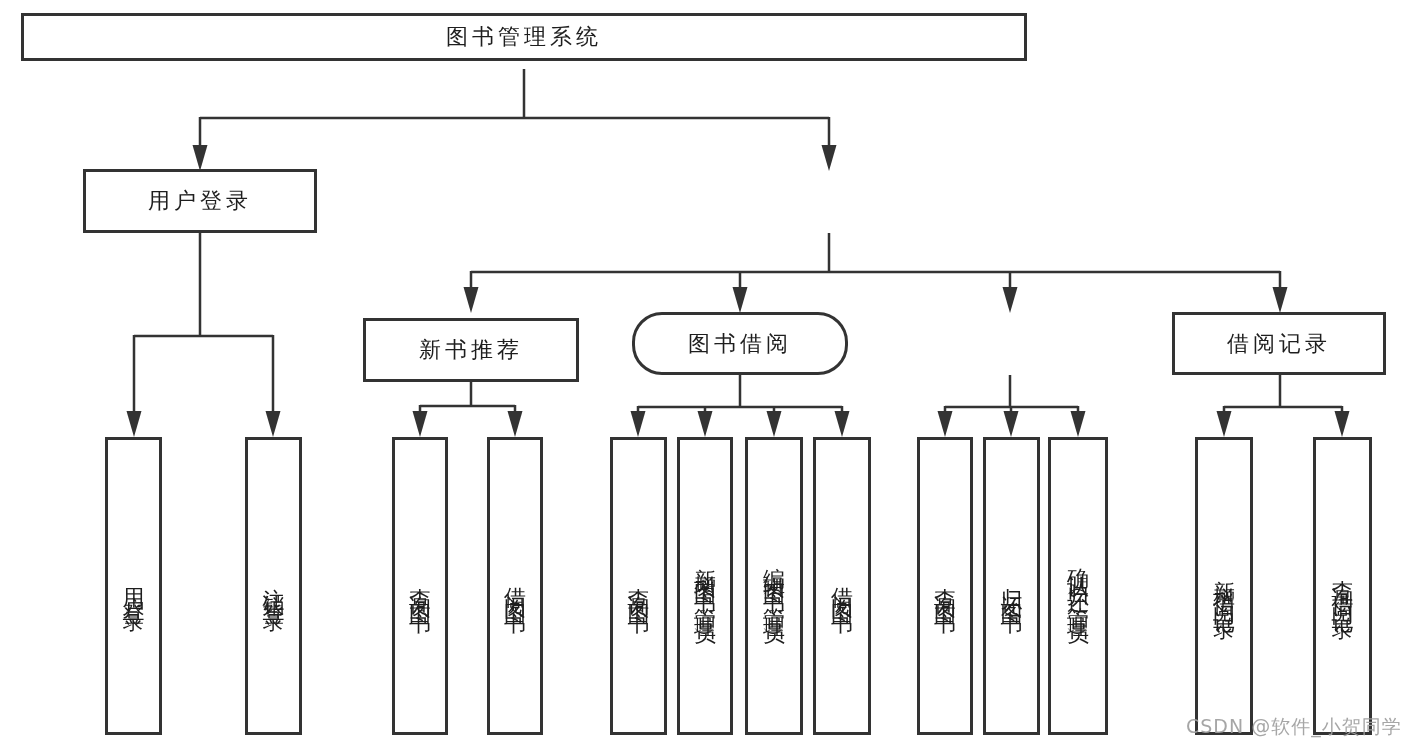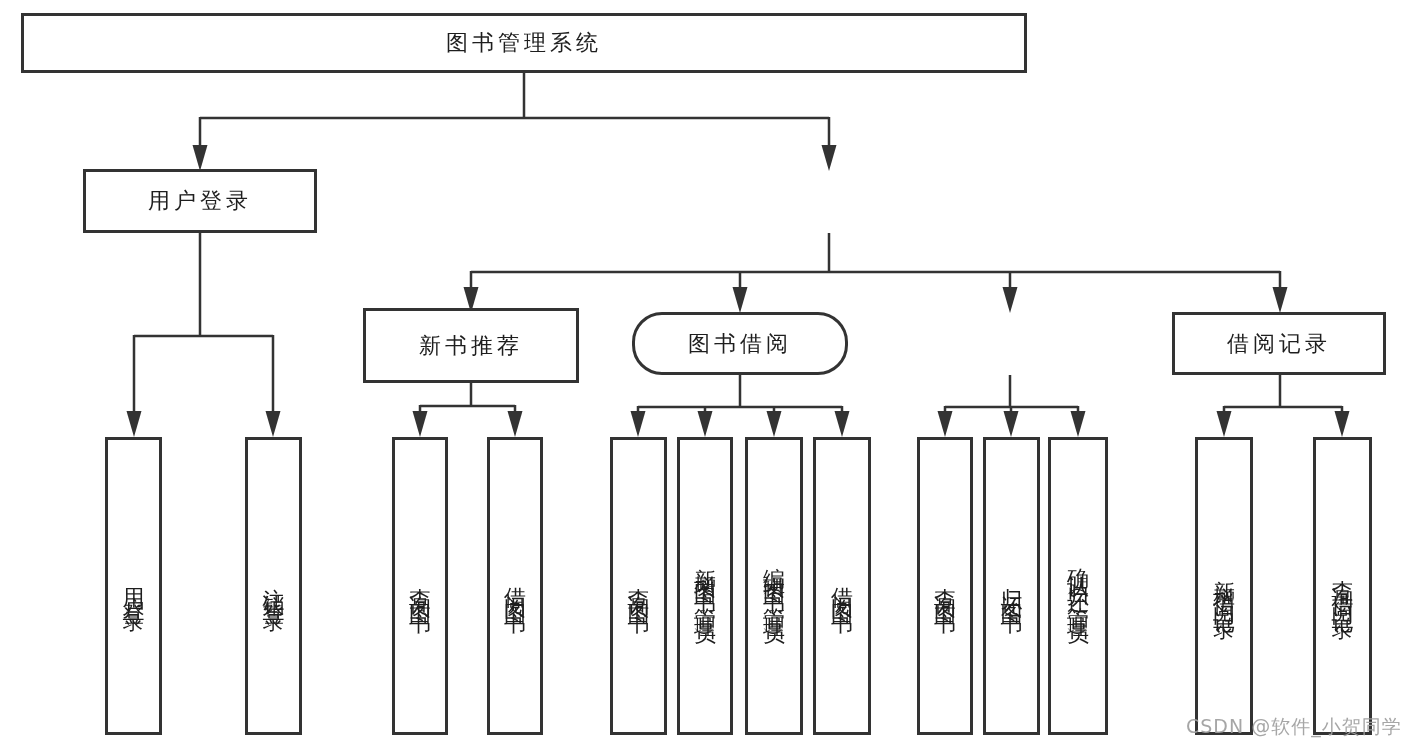--- a/index.html
+++ b/index.html
@@ -48,24 +48,24 @@
     position: absolute;
     left: 1186px;
     top: 714px;
     font-size: 19px;
     letter-spacing: 1px;
     color: rgba(158, 158, 158, 0.92);
     z-index: 5;
     white-space: nowrap;
   }
   
-  #n-root   { left: 21px;   top: 13px;  width: 1006px; height: 60px; }
+  #n-root   { left: 21px;   top: 13px;  width: 1006px; height: 48px; }
   #n-login  { left: 83px;   top: 169px; width: 234px;  height: 64px; }
   #n-mgmt   { left: 712px;  top: 169px; width: 235px;  height: 64px; }
-  #n-newrec { left: 363px;  top: 308px; width: 216px;  height: 75px; }
+  #n-newrec { left: 363px;  top: 318px; width: 216px;  height: 64px; }
   #n-borrow { left: 632px;  top: 312px; width: 216px;  height: 63px; border-radius: 30px; }
   #n-curr   { left: 902px;  top: 312px; width: 216px;  height: 63px; }
   #n-rec    { left: 1172px; top: 312px; width: 214px;  height: 63px; }
   .vbox     { top: 437px; height: 298px; width: 57px; }
   #l-a1 { left: 105px; }
   #l-a2 { left: 245px; }
   #l-b1 { left: 392px; width: 56px; }
   #l-b2 { left: 487px; width: 56px; }
   #l-c1 { left: 610px; }
   #l-c2 { left: 677px; width: 56px; }

